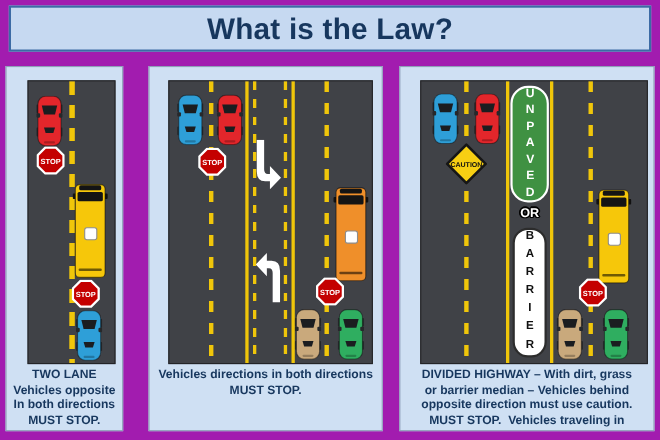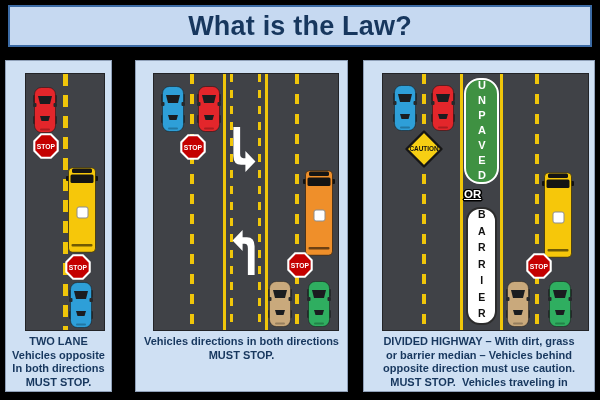--- a/index.html
+++ b/index.html
@@ -1,17 +1,17 @@
 <!DOCTYPE html>
 <html><head>
 <meta charset="utf-8">
 <style>
   * { box-sizing: border-box; margin: 0; padding: 0; }
   html,body { width:600px; height:400px; background:#fff; font-family:"Liberation Sans",sans-serif; }
-  .page { position:relative; width:600px; height:400px; background:#000000; overflow:hidden; }
+  .page { position:relative; width:600px; height:400px; background:#a21caf; overflow:hidden; }
 
   .title-bar {
     position:absolute; left:8px; top:5px; width:584px; height:42px;
     background:#c6d9f1; border:2px solid #3c6ba5;
     display:flex; align-items:center; justify-content:center;
   }
   .title-bar span { font-size:27px; font-weight:800; color:#17375e; letter-spacing:.2px; }
 
   .panel { position:absolute; top:60px; height:332px; background:#cfe0f3; border:1px solid #8fa0b8; }
   .panel.p1 { left:5px;   width:107px; }
@@ -34,23 +34,23 @@
   .stop { position:absolute; width:26px; height:26px; }
   .caution { position:absolute; width:40px; height:40px; }
   .turn-arrow { position:absolute; width:26px; height:46px; }
   .c-red{color:#e3262b} .c-blue{color:#2e9fd8} .c-tan{color:#c9a97c}
   .c-green{color:#2fae60} .c-busyellow{color:#f6c70a} .c-busorange{color:#ef8f2a}
 
   .v-sign { position:absolute; display:flex; align-items:center; justify-content:center; text-align:center; }
   .v-text { writing-mode:vertical-rl; text-orientation:upright; font-weight:bold; line-height:1; }
   .sign-unpaved { left:81px; top:4px; width:35px; height:106px; background:#3f9142; border:2.5px solid #fff; border-radius:16px; }
   .sign-unpaved .v-text { color:#fff; font-size:11px; letter-spacing:3px; }
-  .sign-or { position:absolute; left:81px; top:114px; width:17px; height:16px; text-align:center;
+  .sign-or { position:absolute; left:81px; top:114px; width:35px; height:16px; text-align:center;
              color:#fff; font-weight:800; font-size:11.5px;
-             text-shadow:-1.5px 0 #000,1.5px 0 #000,0 -1.5px #000,0 1.5px #000,-1px -1px #000,1px 1px #000,-1px 1px #000,1px -1px #000;text-decoration:underline; }
+             text-shadow:-1.5px 0 #000,1.5px 0 #000,0 -1.5px #000,0 1.5px #000,-1px -1px #000,1px 1px #000,-1px 1px #000,1px -1px #000; }
   .sign-barrier { left:83px; top:133px; width:31px; height:118px; background:#fff; border:2.5px solid #2c2c2c; border-radius:14px; }
   .sign-barrier .v-text { color:#111; font-size:10.5px; letter-spacing:4.5px; }
 
   .caption { position:absolute; left:3px; right:3px; top:274px; text-align:center;
              color:#17375e; font-weight:bold; font-size:11px; line-height:13.5px; }
   .cap-line { white-space:pre; }
 </style>
 </head>
 <body>
 

